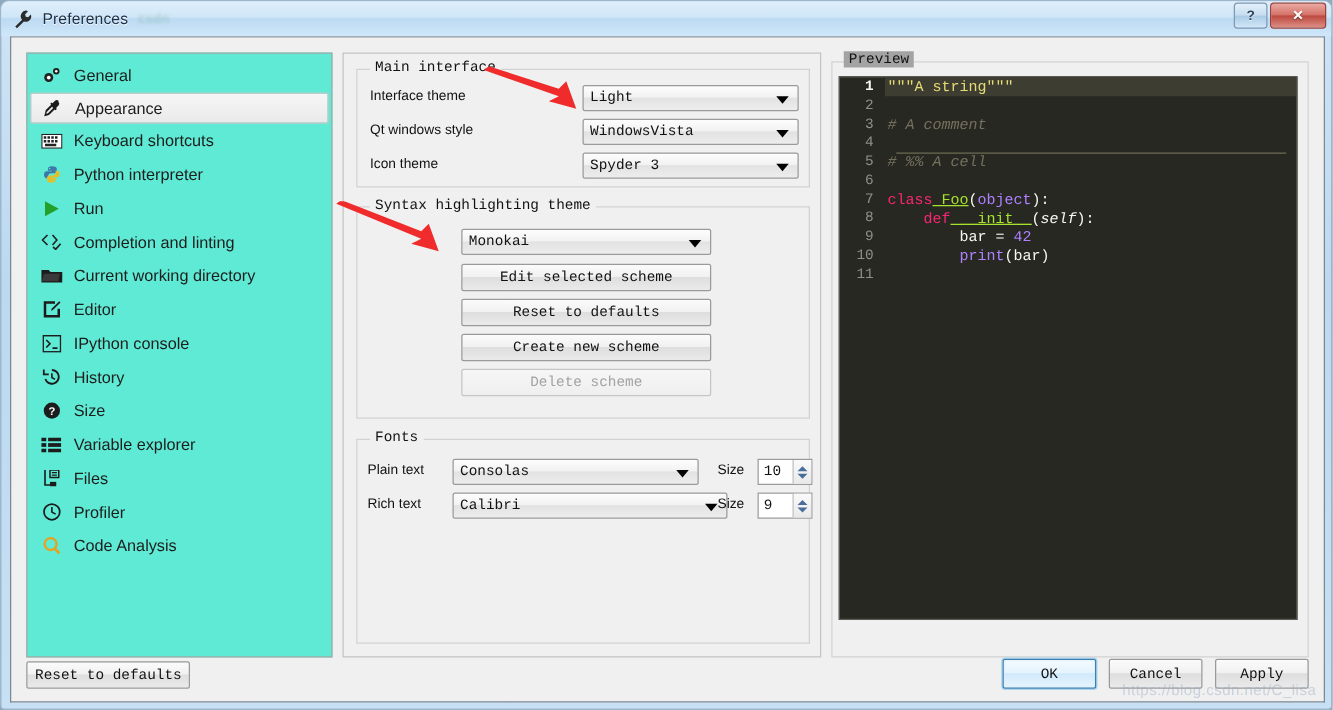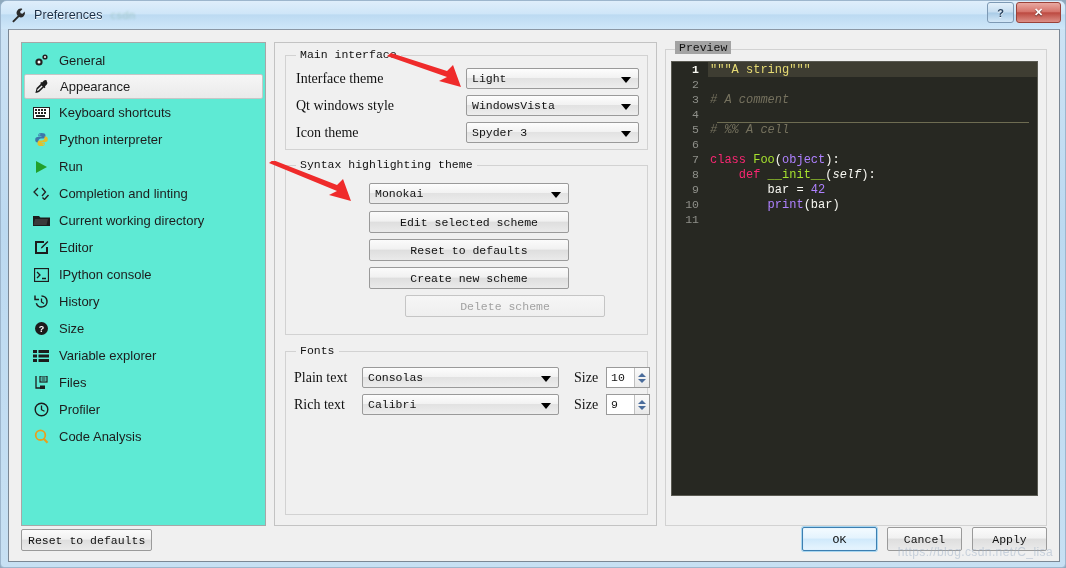--- a/index.html
+++ b/index.html
@@ -134,22 +134,22 @@
     padding: 0 4px;
     font-family: "Liberation Mono", monospace;
     font-size: 11.5px;
     color: #111;
   }
   .row {
     position: absolute;
     display: flex; align-items: center;
   }
   .lbl-mono {
-    font-family: Liberation Serif, serif;
-    font-size: 14px;
+    font-family: Liberation Sans, sans-serif;
+    font-size: 11px;
     color: #111;
     white-space: nowrap;
   }
 
   
   .combo {
     position: relative;
     height: 21px;
     border: 1px solid #9a9a9a;
     border-radius: 2px;
@@ -178,21 +178,21 @@
     border: 1px solid #9a9a9a;
     border-radius: 2px;
     background: linear-gradient(to bottom, #fbfbfb 0%, #f1f1f1 46%, #dedede 50%, #eaeaea 100%);
     display: flex; align-items: center; justify-content: center;
     font-family: "Liberation Mono", monospace;
     font-size: 11.5px;
     color: #111;
     cursor: default;
   }
   .pbtn.disabled { color: #a2a2a2; border-color: #c5c5c5;
-    background: linear-gradient(to bottom,#f6f6f6,#efefef); margin-left: 36px; }
+    background: linear-gradient(to bottom,#f6f6f6,#efefef); }
 
   
   .spin {
     position: relative;
     height: 21px; width: 44px;
     border: 1px solid #9a9a9a;
     background: #fff;
     display: flex; align-items: center;
     padding-left: 4px;
     font-family: "Liberation Mono", monospace;
@@ -273,21 +273,21 @@
   }
   .cell-sep {
     position: absolute;
     left: 45px; right: 8px;
     top: 0; height: 1px;
     background: #6e6c52;
   }
   .tk-str   { color: #e6db74; }
   .tk-com   { color: #75715e; font-style: italic; }
   .tk-kw    { color: #f92672; }
-  .tk-def   { color: #a6e22e; }
+  .tk-def   { color: #a6e22e; text-decoration: underline; }
   .tk-num   { color: #ae81ff; }
   .tk-builtin { color: #ae81ff; }
   .tk-self  { color: #f8f8f2; font-style: italic; }
   .tk-norm  { color: #f8f8f2; }
 
   
   #footer {
     position: absolute;
     left: 0; bottom: 0;
     width: 100%; height: 37px;
@@ -580,21 +580,21 @@
           <span>10</span>
           <span class="btns">
             <span class="up"></span>
             <span class="dn"></span>
           </span>
         </div>
 
         <div class="row" style="left:8px; top:45px;">
           <span class="lbl-mono">Rich text</span>
         </div>
-        <div class="combo" style="position:absolute; left:76px; top:42px; width:197px;">
+        <div class="combo" style="position:absolute; left:76px; top:42px; width:220px;">
           <span>Calibri</span>
           <span class="arrow"></span>
         </div>
         <span class="lbl-mono" style="position:absolute; left:288px; top:45px;">Size</span>
         <div class="spin" style="position:absolute; left:320px; top:42px;">
           <span>9</span>
           <span class="btns">
             <span class="up"></span>
             <span class="dn"></span>
           </span>

